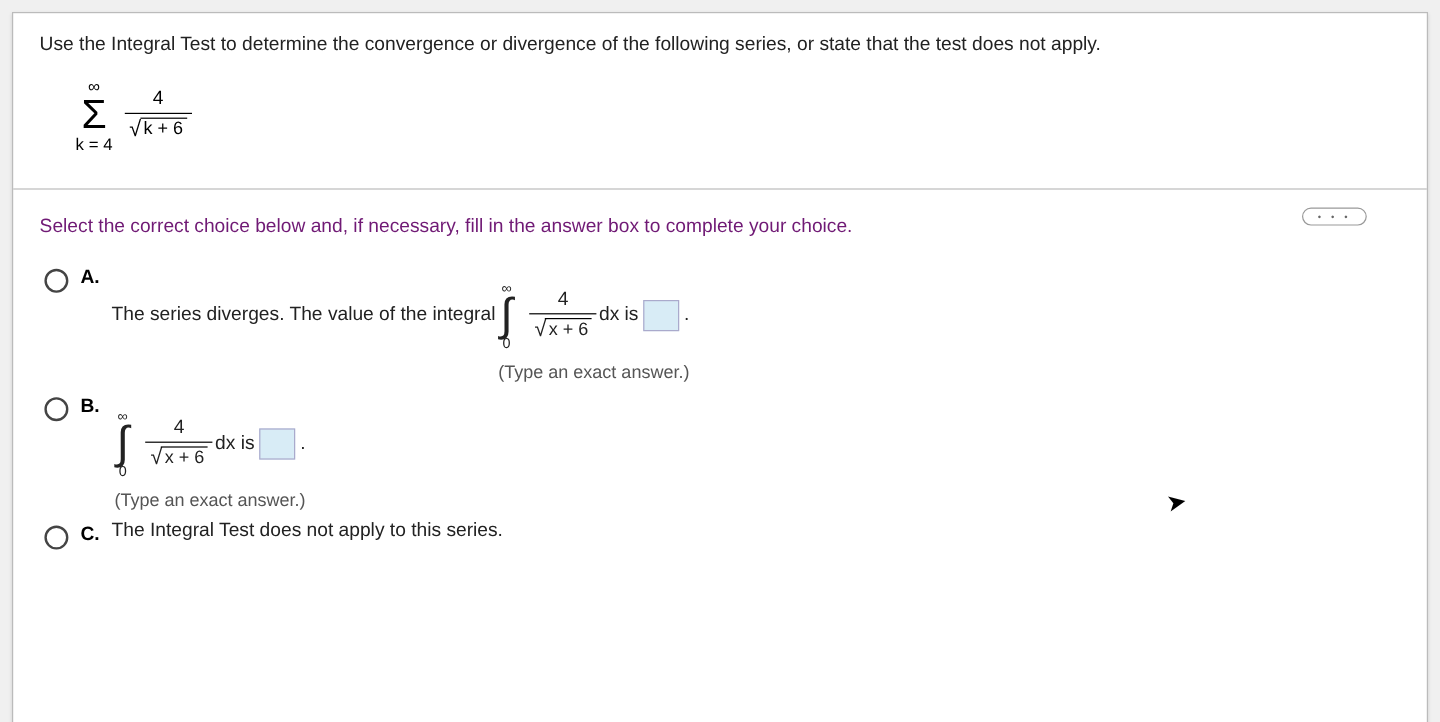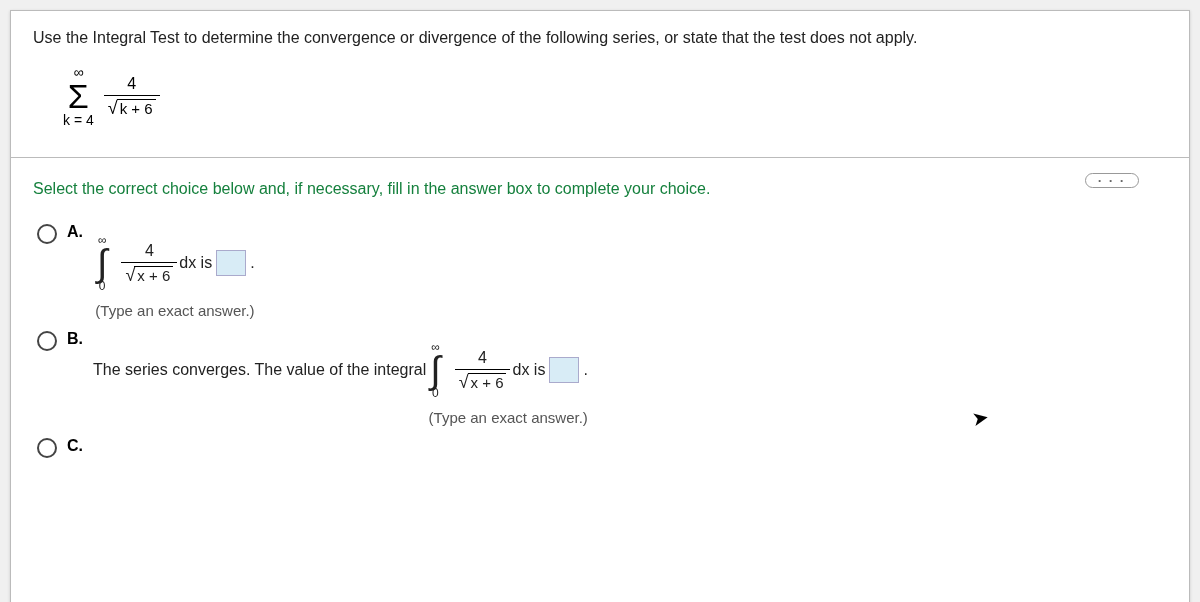--- a/index.html
+++ b/index.html
@@ -91,21 +91,21 @@
     color: #666;
     background: #fff;
   }
   .hr {
     border: none;
     border-top: 1px solid #bbb;
     margin: 10px -22px 22px -22px;
   }
   .instruction {
     font-size: 16px;
-    color: #15803d;
+    color: #701a75;
     margin-bottom: 22px;
   }
   .choice {
     display: flex;
     align-items: flex-start;
     margin-bottom: 8px;
     margin-left: 4px;
     min-height: 90px;
   }
   .radio {
@@ -204,20 +204,21 @@
   <hr class="hr">
 
   <div class="instruction">Select the correct choice below and, if necessary, fill in the answer box to complete your choice.</div>
 
   
   <div class="choice">
     <div class="radio"></div>
     <div class="choice-label">A.</div>
     <div class="choice-body">
       <div class="choice-row">
+        <span>The series diverges. The value of the integral</span>
         <span class="integral">
           <span class="top">∞</span>
           <span class="sym">∫</span>
           <span class="bot">0</span>
         </span>
         <span class="frac">
           <span class="num">4</span>
           <span class="den">
             <span class="sqrt">
               <span class="radical">√</span>
@@ -232,21 +233,20 @@
       <div class="hint">(Type an exact answer.)</div>
     </div>
   </div>
 
   
   <div class="choice">
     <div class="radio"></div>
     <div class="choice-label">B.</div>
     <div class="choice-body">
       <div class="choice-row">
-        <span>The series converges. The value of the integral</span>
         <span class="integral">
           <span class="top">∞</span>
           <span class="sym">∫</span>
           <span class="bot">0</span>
         </span>
         <span class="frac">
           <span class="num">4</span>
           <span class="den">
             <span class="sqrt">
               <span class="radical">√</span>
@@ -259,17 +259,20 @@
         <span>.</span>
       </div>
       <div class="hint">(Type an exact answer.)</div>
     </div>
   </div>
 
   
   <div class="choice choice-c">
     <div class="radio"></div>
     <div class="choice-label">C.</div>
+    <div class="choice-body">
+      <span>The Integral Test does not apply to this series.</span>
+    </div>
   </div>
 
   <div class="cursor">➤</div>
 
 </div>
 
 </body></html>

